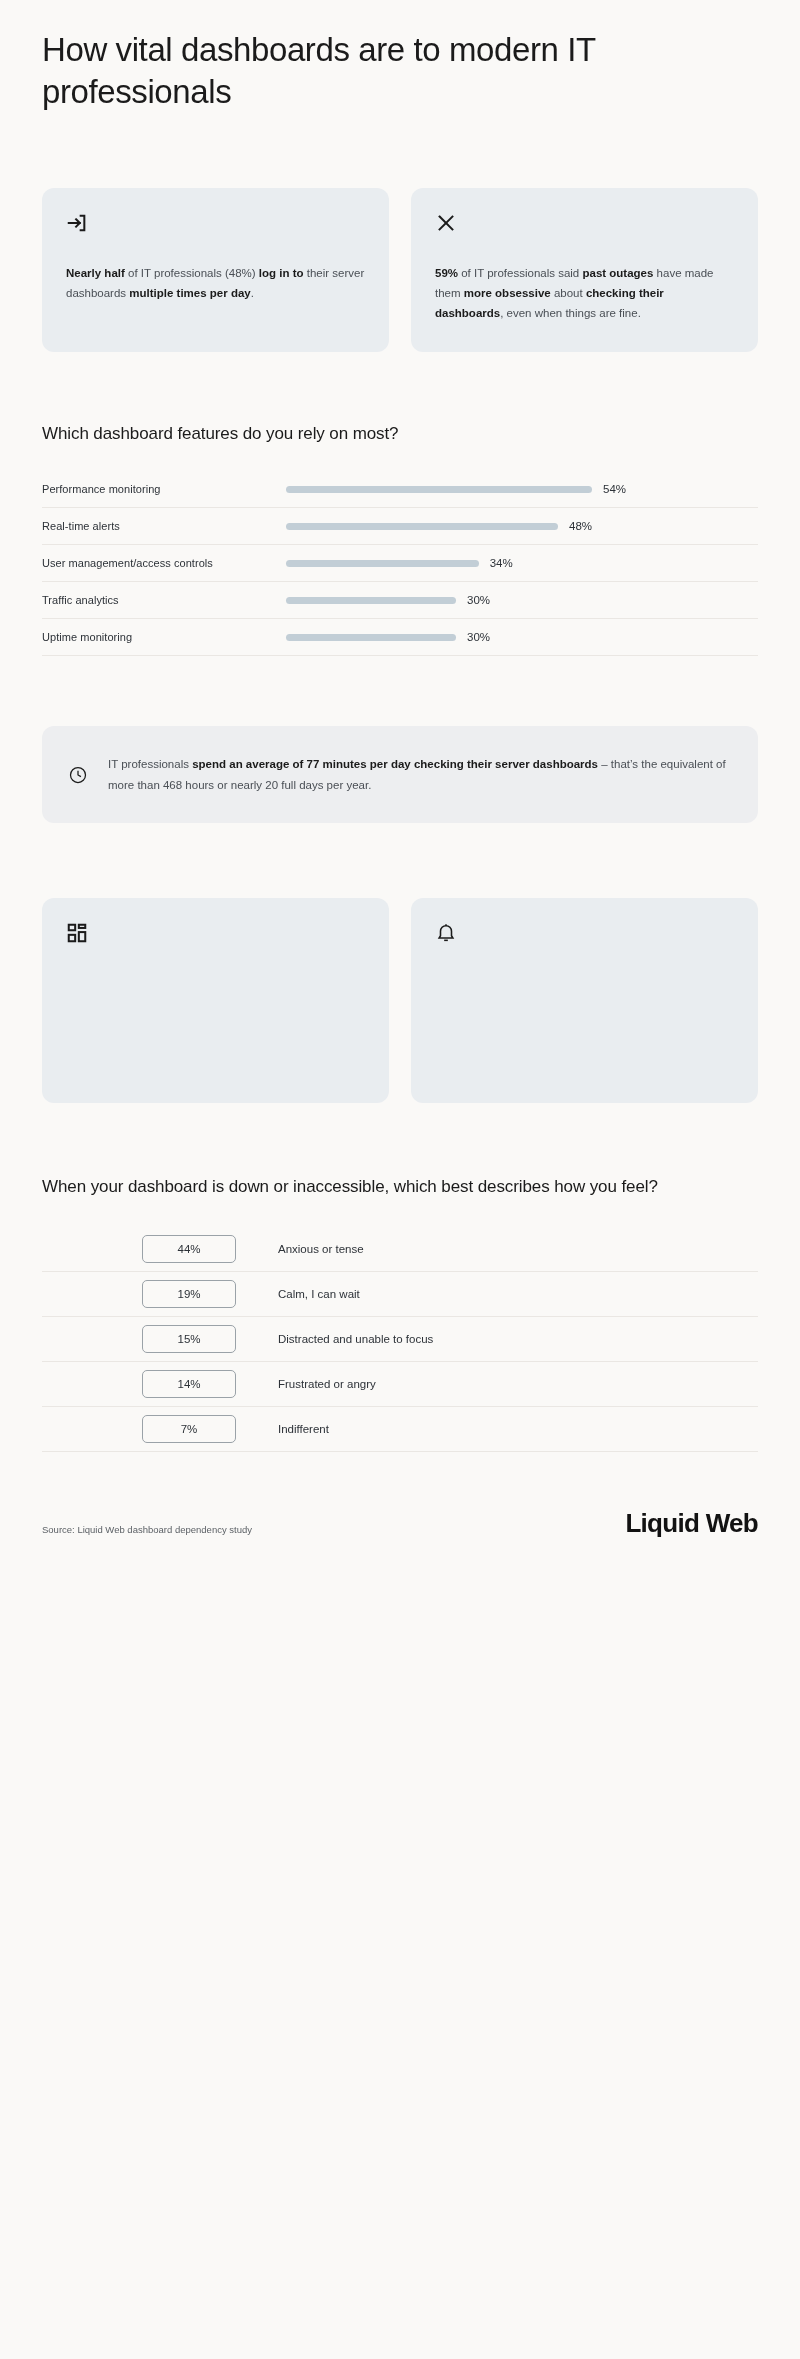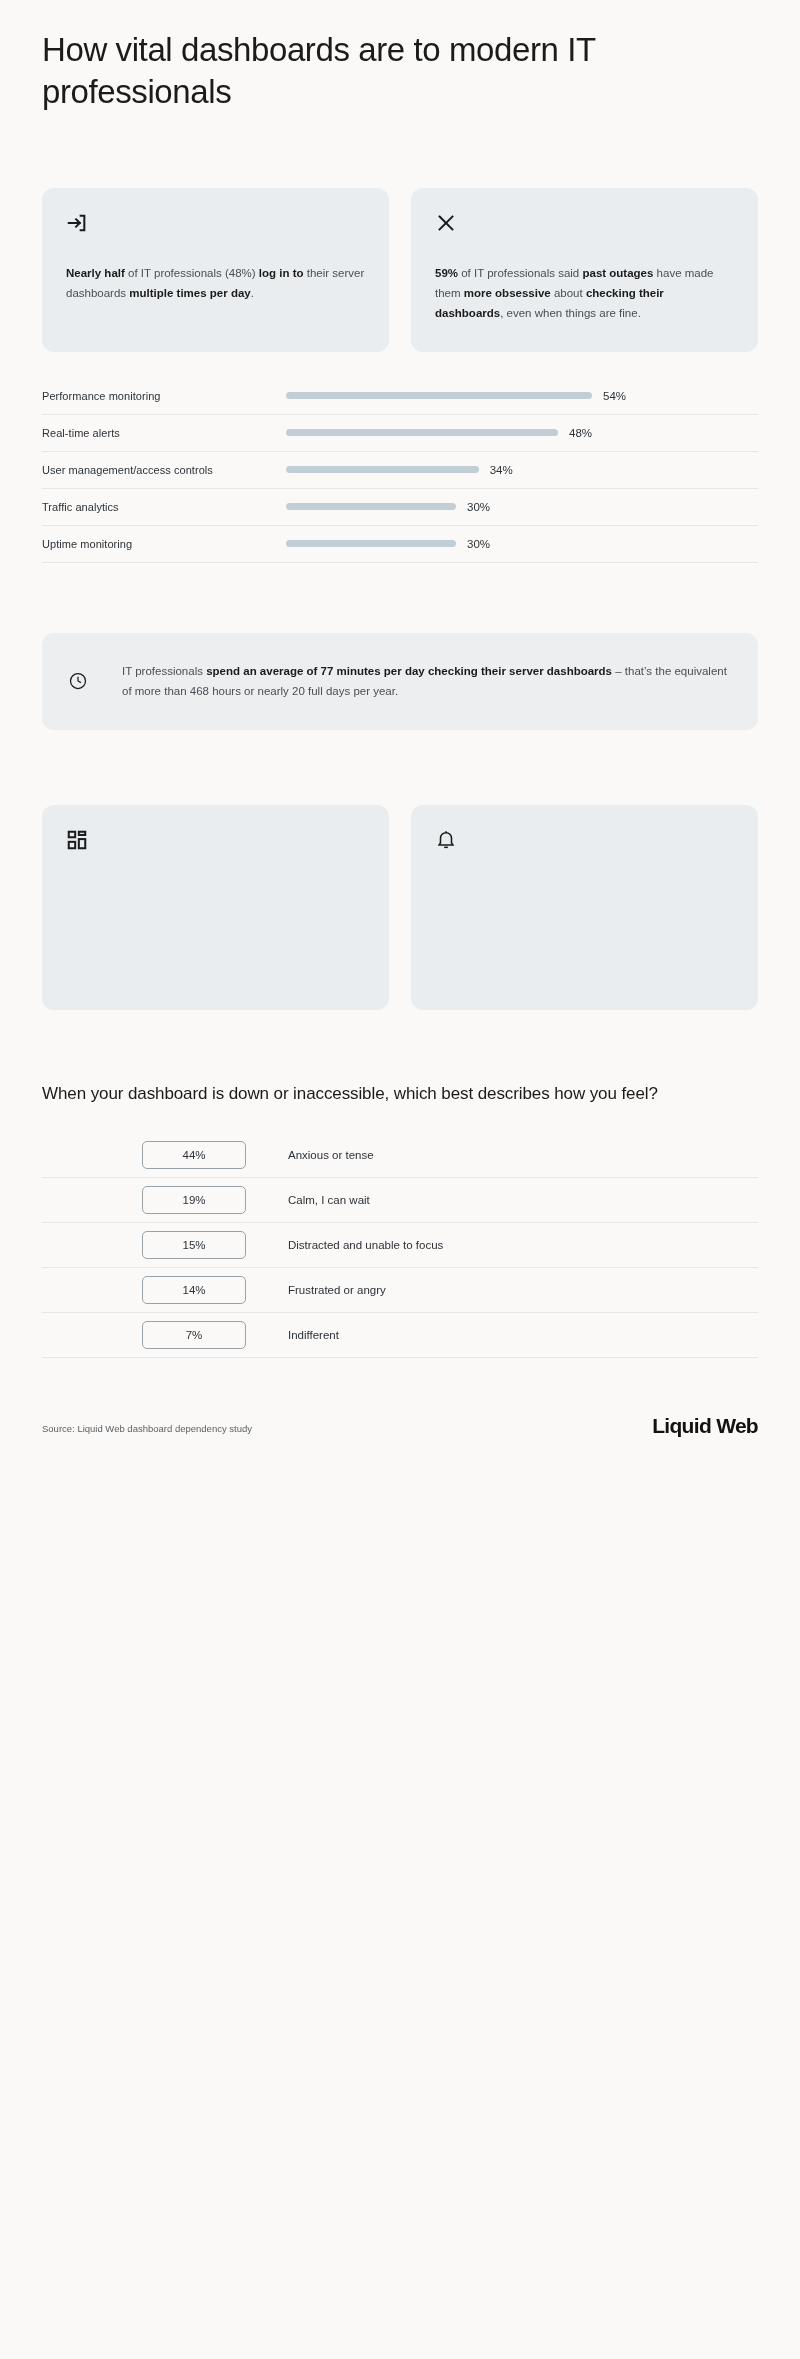--- a/index.html
+++ b/index.html
@@ -103,21 +103,21 @@
   }
 
   
   .callout {
     margin-top: 70px;
     background: #edeef0;
     border-radius: 12px;
     padding: 26px 30px 26px 26px;
     display: flex;
     align-items: center;
-    gap: 34px;
+    gap: 20px;
     min-height: 97px;
   }
   .callout-icon { width: 20px; height: 20px; flex: none; color: #1b1b1b; }
   .callout-icon svg { display: block; width: 20px; height: 20px; }
   .callout-text {
     font-size: 11.5px;
     line-height: 1.78;
     color: #4a4f55;
   }
   .callout-text b { color: #1b1b1b; font-weight: 700; }
@@ -125,21 +125,21 @@
   
   .feel-list { margin-top: 28px; }
   .feel-row {
     display: flex;
     align-items: center;
     height: 45px;
     border-bottom: 1px solid #eae7e3;
   }
   .feel-spacer { width: 100px; flex: none; }
   .feel-box {
-    width: 104px;
+    width: 94px;
     flex: none;
     height: 28px;
     border: 1px solid #9aa2a8;
     border-radius: 5px;
     background: #faf9f7;
     display: flex;
     align-items: center;
     justify-content: center;
     font-size: 11.5px;
     color: #2d3238;
@@ -157,21 +157,21 @@
     align-items: flex-end;
     justify-content: space-between;
     padding-bottom: 40px;
   }
   .source-text {
     font-size: 9.5px;
     color: #5c6166;
     padding-bottom: 4px;
   }
   .brand-logo {
-    font-size: 21px;
+    font-size: 26px;
     font-weight: 700;
     letter-spacing: -0.7px;
     color: #121212;
   }
 </style>
 </head>
 <body>
 
 <div class="page">
 
@@ -195,20 +195,21 @@
         <svg viewBox="0 0 24 24" fill="none" stroke="currentColor" stroke-width="2.2" stroke-linecap="square">
           <path d="M5 5l14 14"></path>
             <path d="M19 5L5 19"></path>
         </svg>
       </span>
       <div class="card-text"><b>59%</b><span> of IT professionals said </span><b>past outages</b><span> have made them </span><b>more obsessive</b><span> about </span><b>checking their dashboards</b><span>, even when things are fine.</span></div>
     </div>
 
   </div>
 
+  <h2 class="section-heading sec-features">Which dashboard features do you rely on most?</h2>
 
   <div class="bar-list">
       <div class="bar-row">
         <div class="bar-label">Performance monitoring</div>
         <div class="bar-track">
           <div class="bar-fill" style="width: 306px; background: rgb(194, 206, 214);"></div>
           <div class="bar-value">54%</div>
         </div>
       </div>
       <div class="bar-row">

